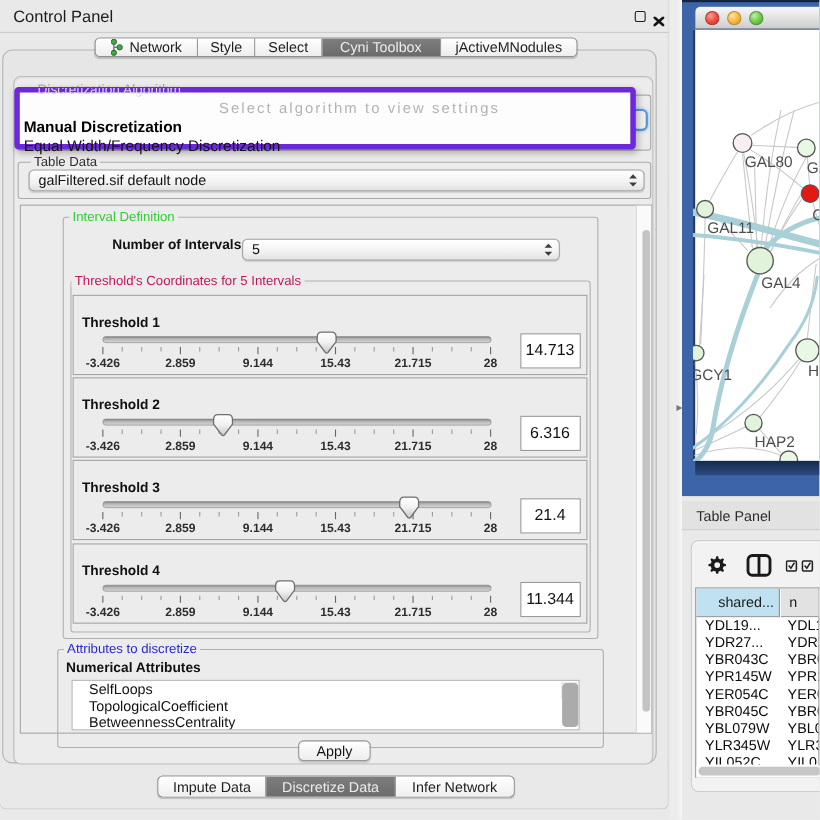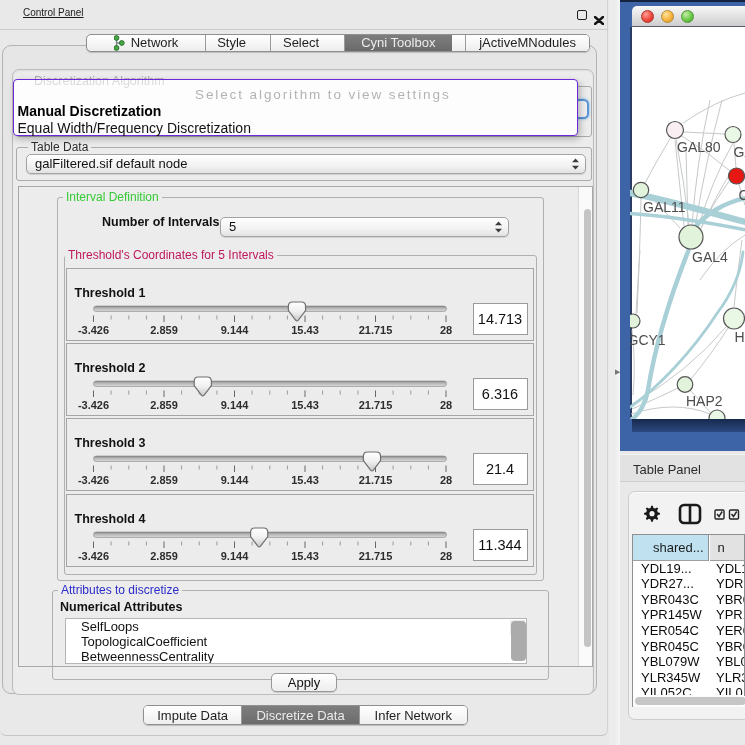--- a/index.html
+++ b/index.html
@@ -1,38 +1,38 @@
 <!DOCTYPE html>
 <html><head><meta charset="utf-8">
 <style>
 * { margin:0; padding:0; box-sizing:border-box; }
 html,body { width:745px; height:745px; background:#e9e9e9; font-family:"Liberation Sans", sans-serif; overflow:hidden; position:relative; }
 .abs { position:absolute; }
 
 #cpwin { position:absolute; left:0; top:0; width:608px; height:736px; background:#e9e9e9;
   border-right:1px solid #d2d2d2; border-bottom:1px solid #c5c5c5; border-radius:0 0 6px 6px; }
-#cptitle { position:absolute; left:23px; top:7px; font-size:10px; color:#1c1c1c;text-decoration:underline; }
+#cptitle { position:absolute; left:12px; top:7px; font-size:15px; color:#1c1c1c; }
 #sqicon { position:absolute; left:577px; top:10px; width:10px; height:10px; border:1.6px solid #1f1f1f; border-radius:2px; }
 #xicon  { position:absolute; left:594px; top:11px; }
 #titlesep { position:absolute; left:0; top:29px; width:608px; height:1px; background:#cccccc; }
 
 #outerp { position:absolute; left:2px; top:45px; width:595px; height:649px; background:#e6e6e6;
   border:1px solid #b3b3b3; border-radius:9px; }
 
 #innerp { position:absolute; left:12px; top:69px; width:582px; height:626px; background:#ececec;
   border:1px solid #bdbdbd; border-radius:7px; box-shadow:inset 0 1px 2px rgba(0,0,0,0.07); }
 
 .tabbar { position:absolute; display:flex; border:1px solid #8f8f8f; border-radius:5px;
   overflow:hidden; background:linear-gradient(#ffffff,#ededed); box-shadow:0 1px 1px rgba(0,0,0,0.18); }
 .tabbar .tb { display:flex; align-items:center; justify-content:center; font-size:13px; color:#1e1e1e;
   border-left:1px solid #9a9a9a; background:linear-gradient(#ffffff,#ededed); box-sizing:border-box; }
 .tabbar .tb:first-child { border-left:none; }
 .tabbar .sel { background:linear-gradient(#7e7e7e,#6a6a6a); color:#ececec; }
 #toptabs { left:86px; top:33.5px; height:18px; }
-#toptabs .tb { height:16px;margin-left:13px; }
+#toptabs .tb { height:16px; }
 #bottabs { left:143px; top:704.5px; height:20.5px; }
 #bottabs .tb { height:20.5px; }
 
 .group { position:absolute; border:1px solid #ababab; border-radius:3px; }
 .gtitle { position:absolute; font-size:12px; background:#ececec; padding:0 3px; line-height:12px; }
 
 .combo { position:absolute; height:20px; background:linear-gradient(#ffffff,#f2f2f2 60%,#e2e2e2);
   border:1px solid #a3a3a3; border-radius:5px; font-size:13px; color:#111;
   display:flex; align-items:center; padding-left:8px; box-shadow:0 1px 1px rgba(0,0,0,0.12); }
 .stepper { position:absolute; right:4px; top:2.5px; width:11px; height:14px; font-size:0; }
@@ -52,21 +52,21 @@
   border:1px solid #b5b5b5; font-size:13px; color:#111; overflow:hidden; }
 #attrlist div { padding-left:15px; height:15px; line-height:15px; }
 #listsb { position:absolute; right:1px; top:1px; width:9px; height:44px; background:#ececec; }
 #listsb .thumb { position:absolute; left:0.5px; top:1px; width:8px; height:40px; background:#ababab; border-radius:4px; }
 
 #apply { position:absolute; left:271px; top:673px; width:66px; height:19px; background:linear-gradient(#ffffff,#ededed);
   border:1px solid #979797; border-radius:5px; font-size:13px; color:#111; text-align:center; line-height:17px;
   box-shadow:0 1px 1px rgba(0,0,0,0.15); }
 
 #popup { position:absolute; left:13px; top:79px; width:565px; height:56.5px; background:#fdfdfd;
-  border:1px solid #6d28d9; border-radius:4px; box-shadow:2px 3px 7px rgba(0,0,0,0.28); z-index:40; }
+  border:5px solid #6d28d9; border-radius:4px; box-shadow:2px 3px 7px rgba(0,0,0,0.28); z-index:40; }
 #popup .p1 { position:absolute; left:181px; top:6.5px; font-size:13.5px; letter-spacing:1.9px; color:#b3b3b3; }
 #popup .p2 { position:absolute; left:3.5px; top:23px; font-size:14px; font-weight:bold; color:#000; }
 #popup .p3 { position:absolute; left:3.5px; top:39.5px; font-size:14px; color:#111; }
 
 #bluebg { position:absolute; left:620px; top:0; width:125px; height:451px; background:#3c64a7; }
 #bluebg .topline { position:absolute; left:0; top:0; width:125px; height:1.5px; background:#16233f; }
 #netwin { position:absolute; left:630px; top:6px; width:115px; height:426px; }
 #nettitle { position:absolute; left:2px; top:0; width:113px; height:21px; border-radius:5px 0 0 0;
   background:linear-gradient(#f8f8f8,#cdcdcd); border-bottom:1.5px solid #5a5a66; }
 .light { position:absolute; top:3.5px; width:13px; height:13px; border-radius:50%; }

